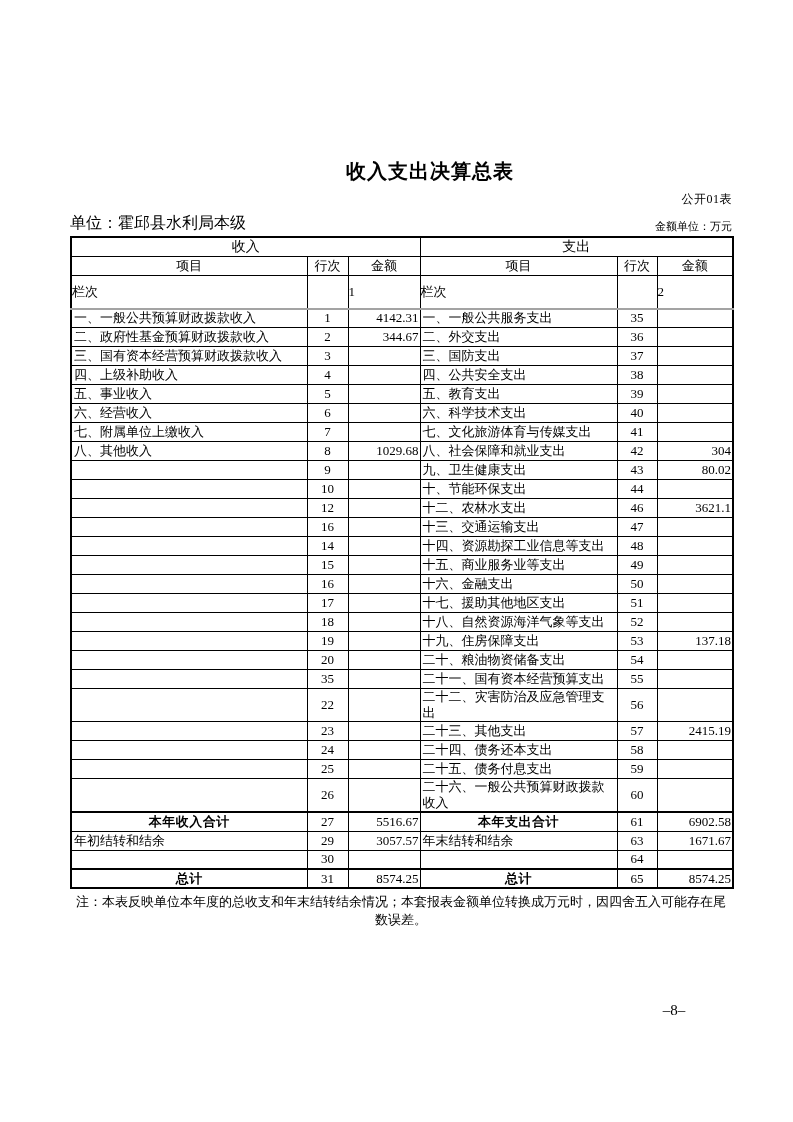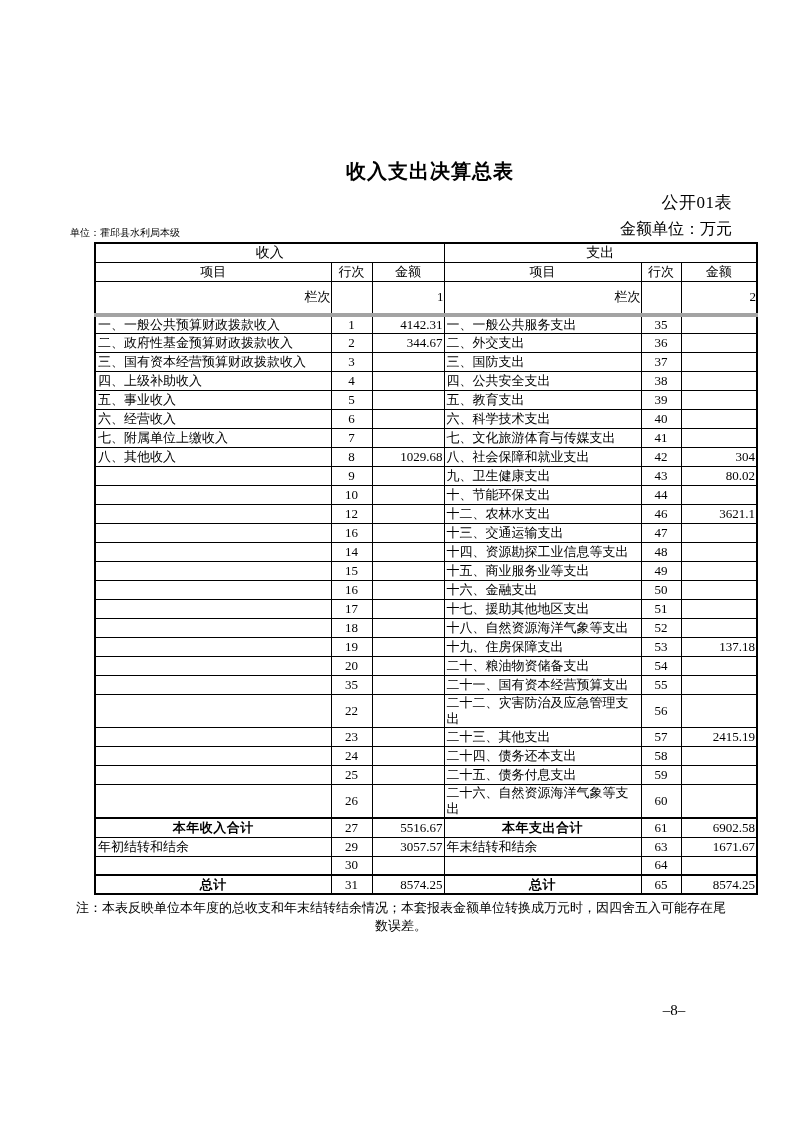--- a/index.html
+++ b/index.html
@@ -19,51 +19,50 @@
   .title {
     margin-top: 142px;
     font-size: 20px;
     font-weight: bold;
     text-align: center;
     letter-spacing: 1px;
     padding-left: 58px;
   }
   .table-code {
     margin-top: 6px;
-    font-size: 17px;
+    font-size: 12px;
     text-align: right;
     letter-spacing: 0.5px;
   }
   .unit-line {
     margin-top: 5px;
     margin-bottom: 2px;
     display: flex;
     justify-content: space-between;
     align-items: flex-end;
   }
-  .unit-label { font-size: 10px; }
-  .amount-unit { font-size: 16px; }
+  .unit-label { font-size: 16px; }
+  .amount-unit { font-size: 11px; }
 
   table.main-table {
     border-collapse: collapse;
     table-layout: fixed;
     width: 662px;
     border: 2px solid #000;
-    margin-left: 24px;
   }
   .main-table th, .main-table td {
     border: 1px solid #000;
     font-weight: normal;
     font-size: 13px;
     overflow: hidden;
     vertical-align: middle;
   }
   tr.h1 th { height: 18px; font-size: 14px; text-align: center; }
   tr.h2 th { height: 18px; text-align: center; }
-  tr.h3 td { height: 33px; text-align: right; border-bottom: 4px solid #a3a3a3; }
+  tr.h3 td { height: 33px; text-align: left; border-bottom: 2px solid #a3a3a3; }
   tbody td { height: 19px; line-height: 16px; padding: 0 2px; }
   td.item   { text-align: left; word-break: break-all; }
   td.rowno  { text-align: center; }
   td.amount { text-align: right; padding-right: 1px; white-space: nowrap; }
   tr.total-row td { border-top: 2px solid #000; }
   tr.total-row td.item { font-weight: bold; text-align: center; letter-spacing: 0.5px; }
 
   .note {
     margin-top: 4px;
     font-size: 13px;
@@ -315,21 +314,21 @@
             <td class="rowno">25</td>
             <td class="amount"></td>
             <td class="item">二十五、债务付息支出</td>
             <td class="rowno">59</td>
             <td class="amount"></td>
           </tr>
           <tr>
             <td class="item"></td>
             <td class="rowno">26</td>
             <td class="amount"></td>
-            <td class="item">二十六、自然资源海洋气象等支出</td>
+            <td class="item">二十六、一般公共预算财政拨款收入</td>
             <td class="rowno">60</td>
             <td class="amount"></td>
           </tr>
           <tr class="total-row">
             <td class="item">本年收入合计</td>
             <td class="rowno">27</td>
             <td class="amount">5516.67</td>
             <td class="item">本年支出合计</td>
             <td class="rowno">61</td>
             <td class="amount">6902.58</td>

